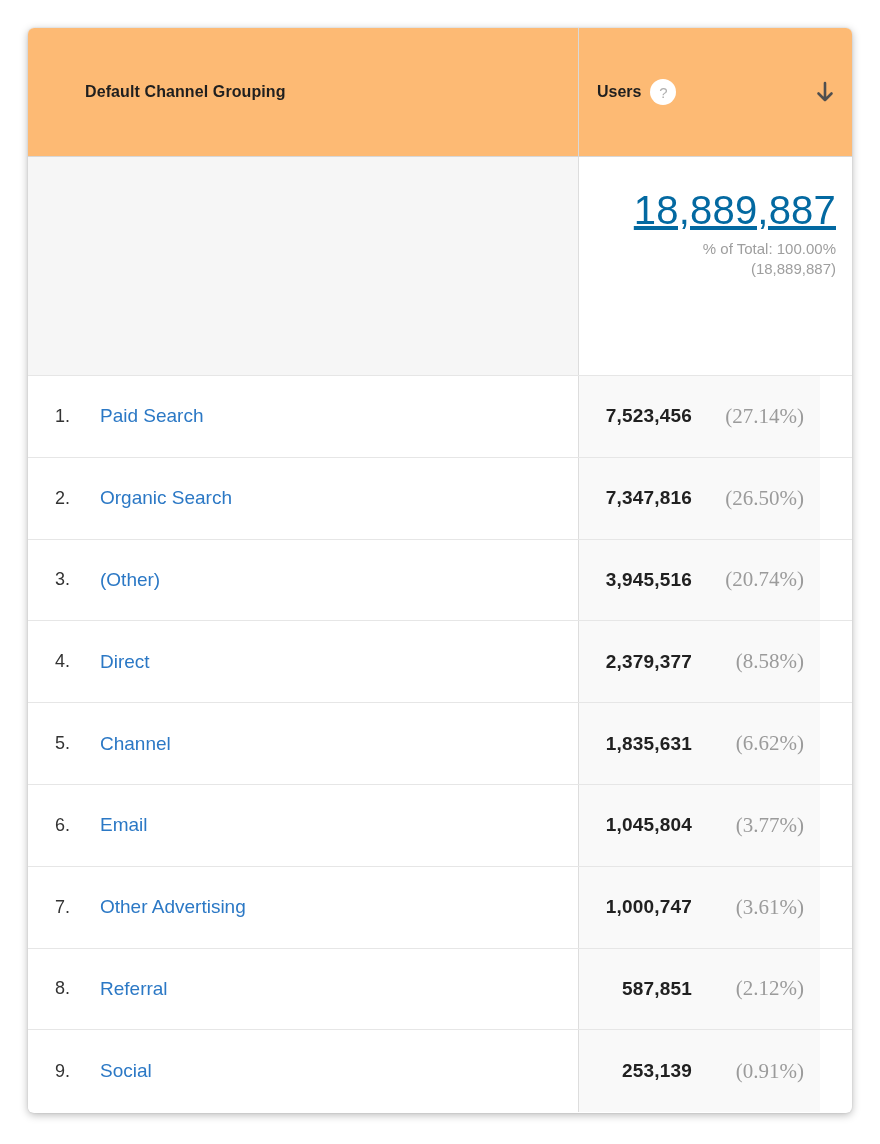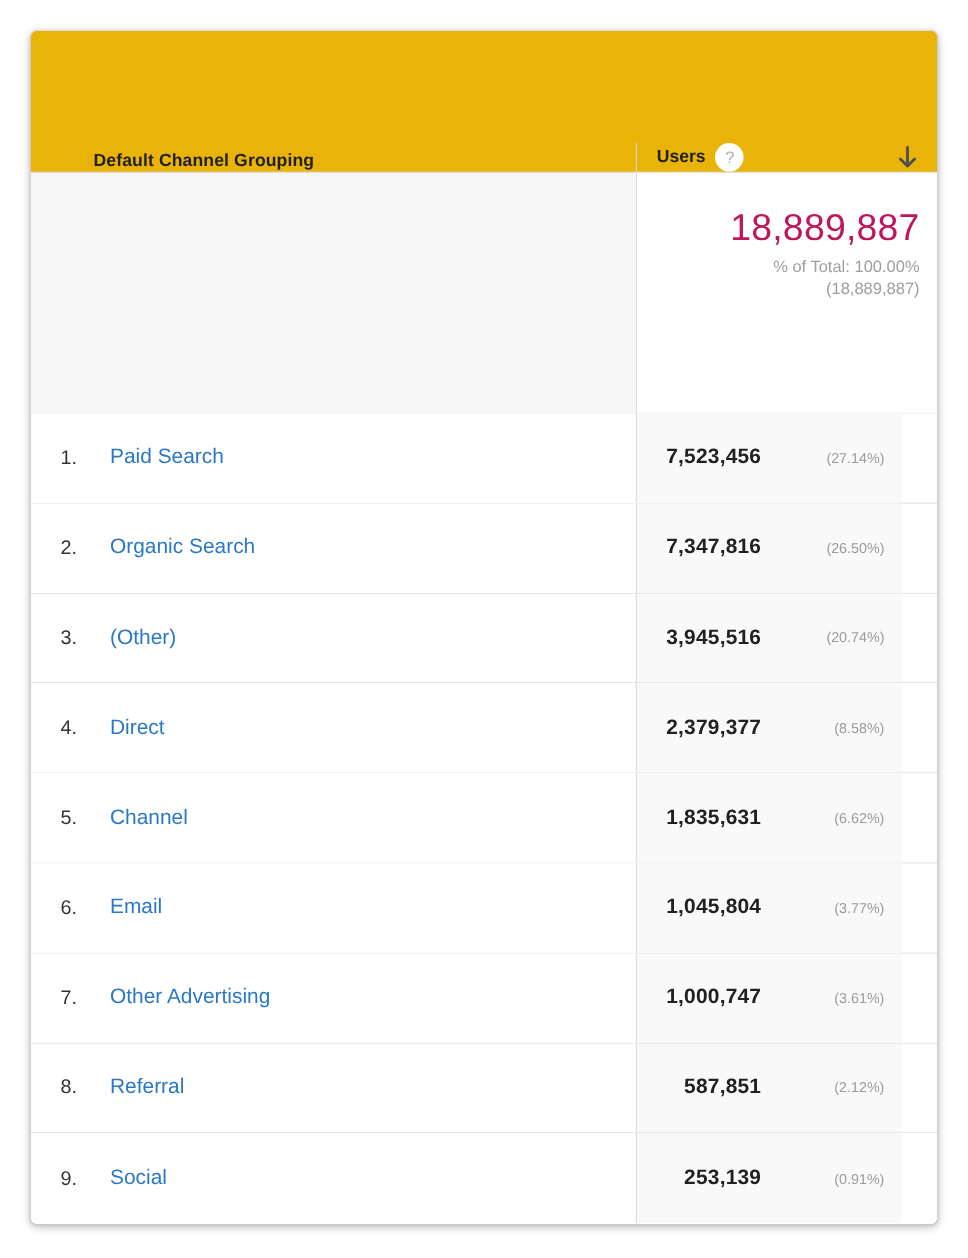--- a/index.html
+++ b/index.html
@@ -15,23 +15,22 @@
     width: 824px; height: 1085px;
     background: #ffffff;
     border-radius: 6px;
     box-shadow: 0 2px 8px rgba(0,0,0,0.28), 0 0 2px rgba(0,0,0,0.12);
     overflow: hidden;
   }
   
   .thead {
     display: flex;
     height: 129px;
-    background: #eab308;
+    background: #fdba74;
     border-bottom: 1px solid #d7d7d7;
-    align-items: flex-end;
   }
   .th-dim {
     width: 550px;
     display: flex; align-items: center;
     padding-left: 57px;
   }
   .th-dim span {
     font-size: 16px; font-weight: bold; color: #1f1f1f;
     letter-spacing: 0.1px;
   }
@@ -63,23 +62,24 @@
     background: #f6f6f6;
   }
   .summary-metric {
     width: 274px;
     background: #ffffff;
     border-left: 1px solid #dddddd;
     text-align: right;
     padding: 31px 16px 0 0;
   }
   .summary-metric .total {
-    font-size: 34px; color: #be185d;
+    font-size: 40px; color: #0369a1;
     letter-spacing: 0.2px;
     margin-bottom: 6px;
+    text-decoration: underline;
   }
   .summary-metric .sub {
     font-size: 15px; color: #9e9e9e;
     line-height: 20px;
   }
   
   .row {
     display: flex;
     height: 81.8px;
     border-bottom: 1px solid #e6e6e6;
@@ -110,21 +110,21 @@
   .num {
     flex: 1;
     text-align: right;
     font-size: 19px; font-weight: bold; color: #212121;
     padding-right: 8px;
     letter-spacing: 0.2px;
   }
   .pct {
     width: 104px;
     text-align: right;
-    font-size: 13px; color: #9b9b9b;
+    font-size: 21px; color: #9b9b9b; font-family: Liberation Serif, serif;
   }
 </style>
 </head>
 <body>
 
 <div class="card">
 
   <div class="thead">
     <div class="th-dim">
       <span>Default Channel Grouping</span>

